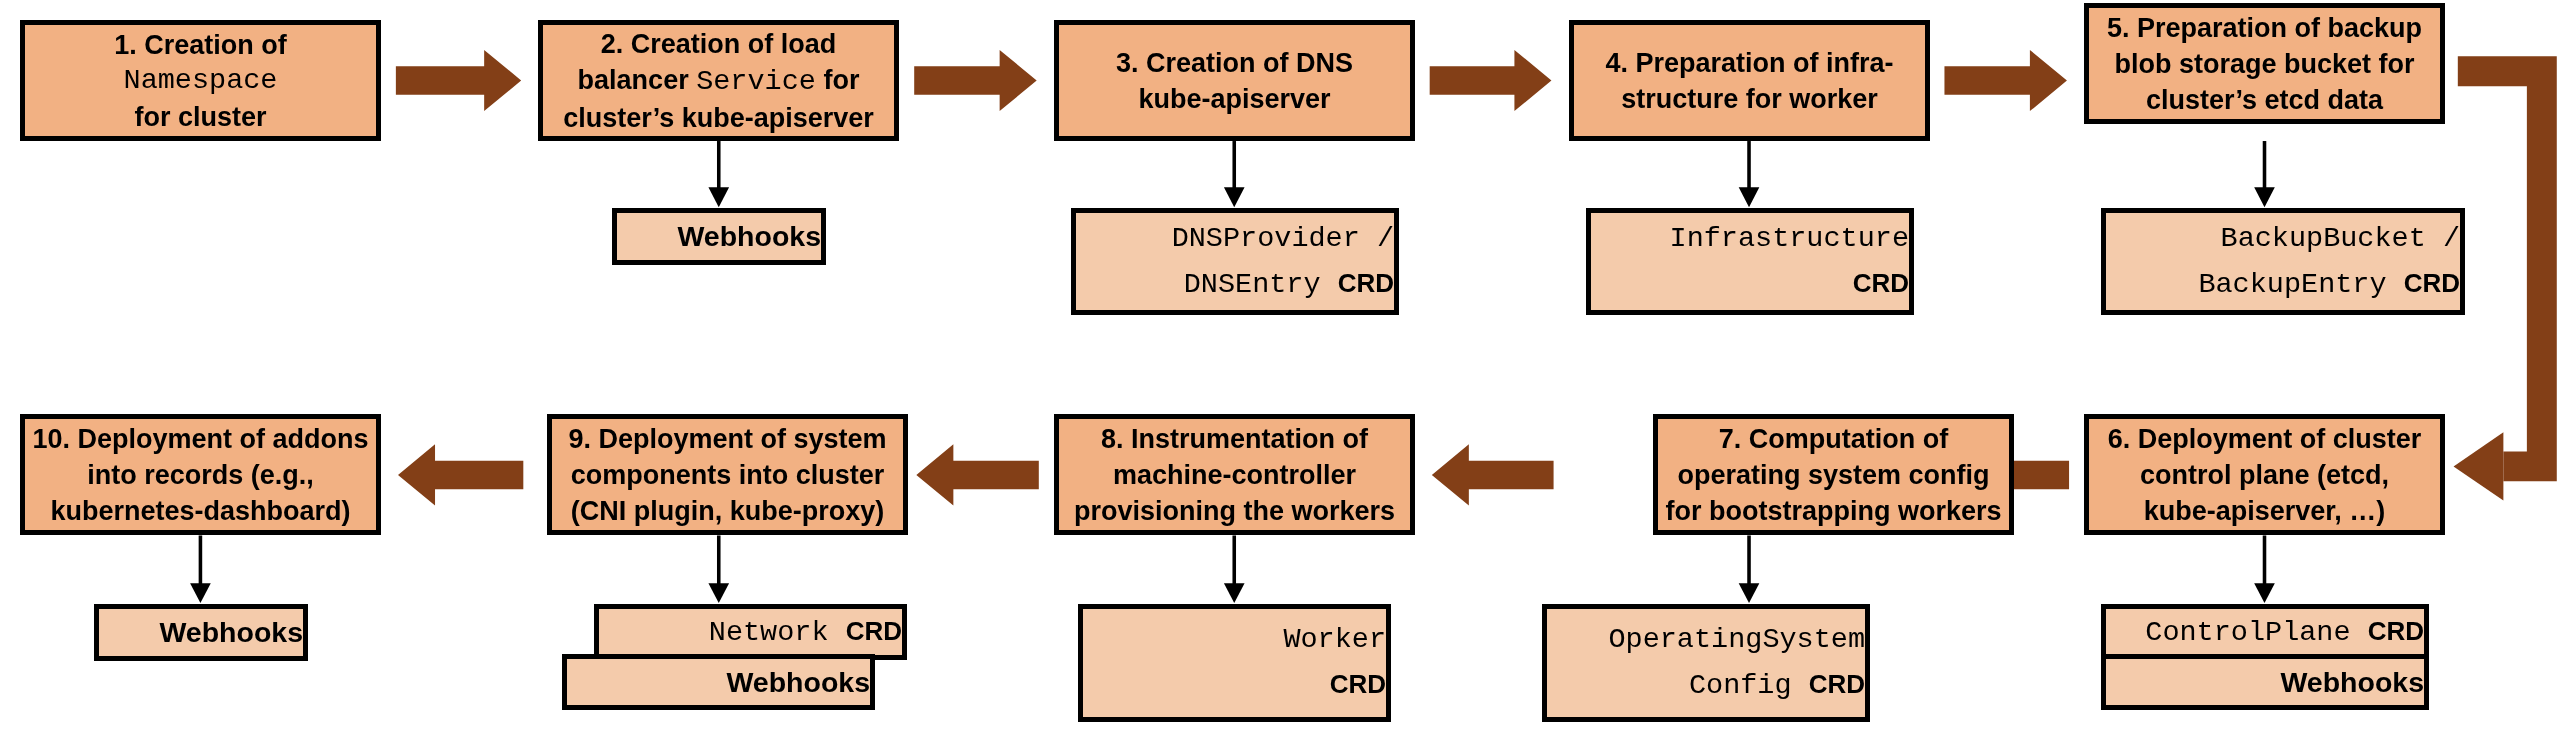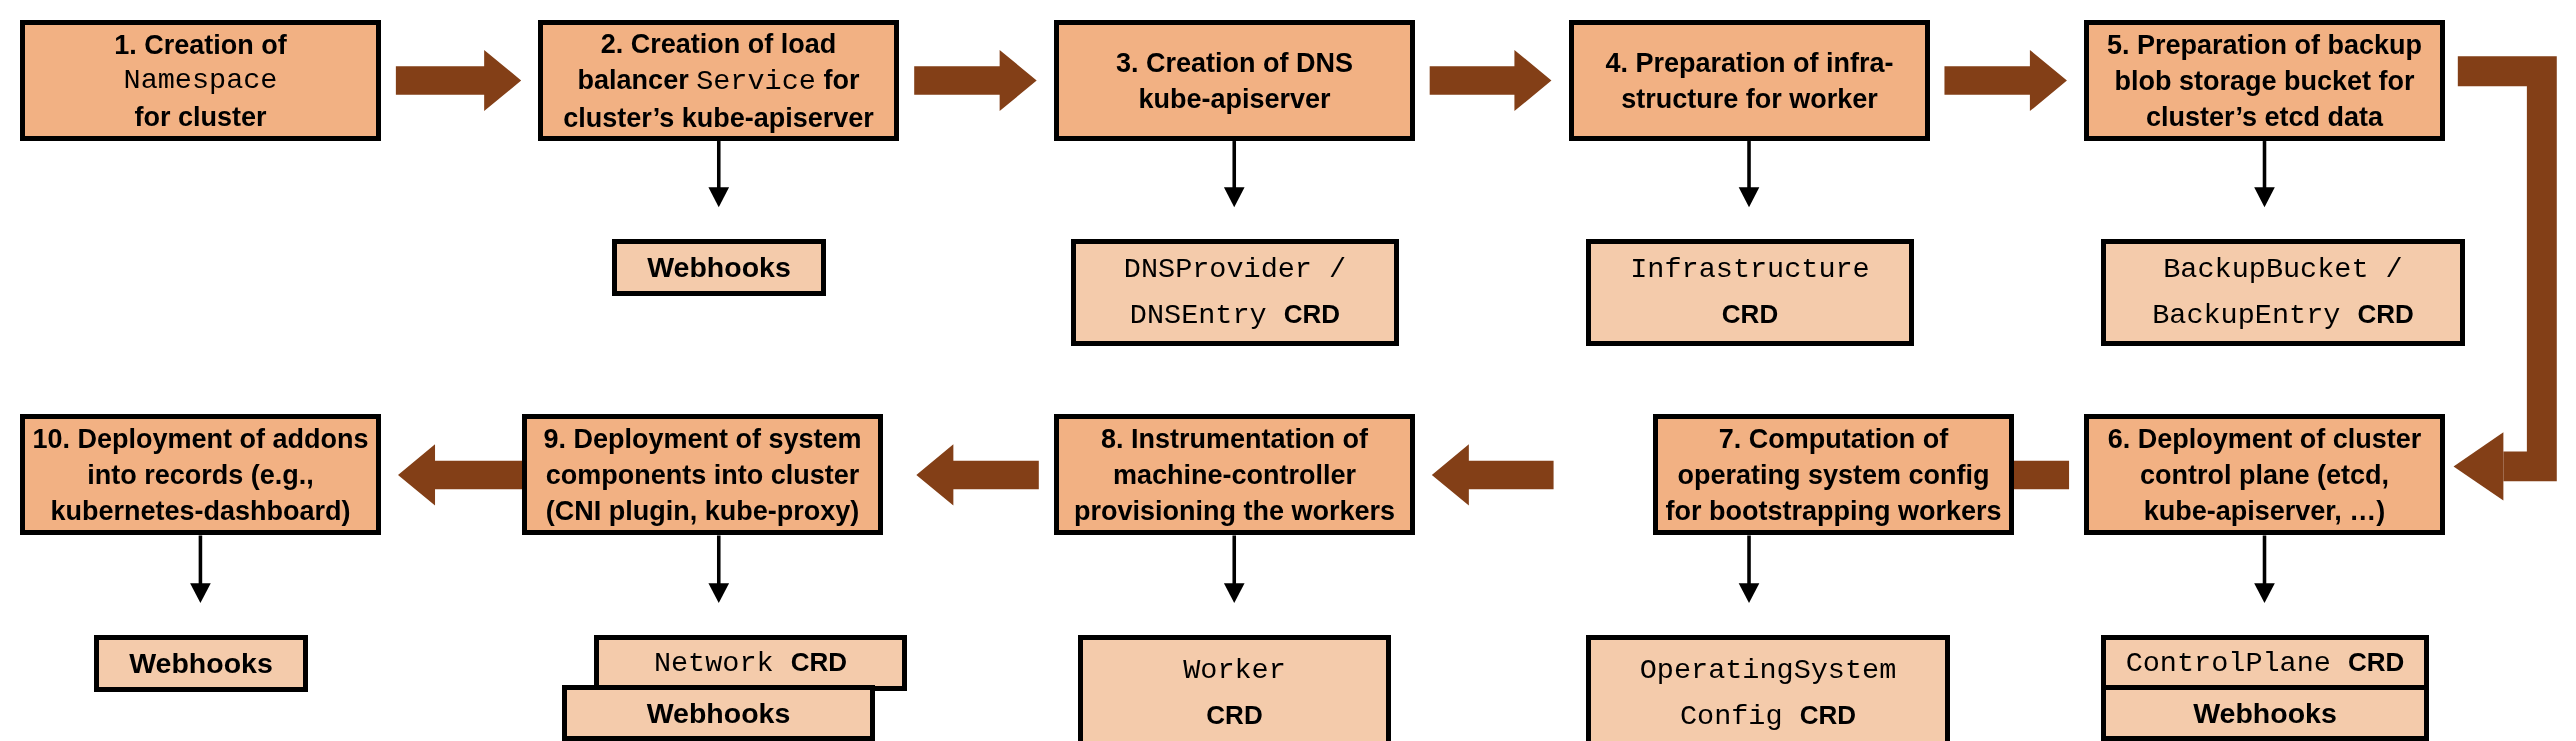--- a/index.html
+++ b/index.html
@@ -6,22 +6,22 @@
   .canvas{position:relative;width:2576px;height:742px;background:#ffffff;overflow:hidden;
           font-family:"Liberation Sans",sans-serif;}
   svg.layer{position:absolute;left:0;top:0;z-index:0;}
   .mainbox{position:absolute;width:361px;height:121px;box-sizing:border-box;
            background:#F2B183;border:5.7px solid #000;z-index:1;
            display:flex;flex-direction:column;justify-content:center;align-items:center;
            text-align:left;font-weight:bold;font-size:27px;color:#000;}
   .mainbox .line{line-height:36px;white-space:nowrap;}
   .mono{font-family:"Liberation Mono","DejaVu Sans Mono",monospace;font-weight:400;font-size:28.5px;}
   .subbox{position:absolute;box-sizing:border-box;background:#F4CBAB;border:5px solid #000;z-index:1;
-          display:flex;flex-direction:column;justify-content:center;align-items:center;
-          text-align:center;color:#000;margin-top:31px;}
+          display:flex;flex-direction:column;justify-content:center;align-items:flex-end;
+          text-align:center;color:#000;}
   .subbox .mline{font-family:"Liberation Mono","DejaVu Sans Mono",monospace;font-weight:400;
                  font-size:28.5px;line-height:44px;white-space:nowrap;}
   .crdtag{font-family:"Liberation Sans",sans-serif;font-weight:bold;font-size:26px;}
   .whlabel{font-weight:bold;font-size:28.5px;line-height:31px;}
 </style>
 </head>
 <body>
 
 <div class="canvas">
 
@@ -94,21 +94,21 @@
   <div class="mainbox" style="left:1054px;top:20px">
     <div class="line">3. Creation of DNS</div>
     <div class="line">kube-apiserver</div>
   </div>
 
   <div class="mainbox" style="left:1569px;top:20px">
     <div class="line">4. Preparation of infra-</div>
     <div class="line">structure for worker</div>
   </div>
 
-  <div class="mainbox" style="left:2084px;top:20px">
+  <div class="mainbox" style="left:2084px;top:3px">
     <div class="line">5. Preparation of backup</div>
     <div class="line">blob storage bucket for</div>
     <div class="line">cluster’s etcd data</div>
   </div>
 
   <div class="subbox" style="left:612px;top:208px;width:214px;height:57px">
     <div class="whlabel">Webhooks</div>
   </div>
 
   <div class="subbox" style="left:1071px;top:208px;width:328px;height:107px">
@@ -137,21 +137,21 @@
     <div class="line">operating system config</div>
     <div class="line">for bootstrapping workers</div>
   </div>
 
   <div class="mainbox" style="left:1054px;top:414px">
     <div class="line">8. Instrumentation of</div>
     <div class="line">machine-controller</div>
     <div class="line">provisioning the workers</div>
   </div>
 
-  <div class="mainbox" style="left:522px;top:414px">
+  <div class="mainbox" style="left:547px;top:414px">
     <div class="line">9. Deployment of system</div>
     <div class="line">components into cluster</div>
     <div class="line">(CNI plugin, kube-proxy)</div>
   </div>
 
   <div class="mainbox" style="left:20px;top:414px">
     <div class="line">10. Deployment of addons</div>
     <div class="line">into records (e.g.,</div>
     <div class="line">kubernetes-dashboard)</div>
   </div>
@@ -165,21 +165,21 @@
   </div>
   <div class="subbox" style="left:562px;top:654px;width:313px;height:56px">
     <div class="whlabel">Webhooks</div>
   </div>
 
   <div class="subbox" style="left:1078px;top:604px;width:313px;height:118px">
     <div class="mline">Worker</div>
     <div class="mline"><span class="crdtag">CRD</span></div>
   </div>
 
-  <div class="subbox" style="left:1586px;top:604px;width:364px;height:118px">
+  <div class="subbox" style="left:1542px;top:604px;width:328px;height:118px">
     <div class="mline">OperatingSystem</div>
     <div class="mline"><span>Config</span> <span class="crdtag">CRD</span></div>
   </div>
 
   <div class="subbox" style="left:2101px;top:604px;width:328px;height:56px">
     <div class="mline" style="line-height:31px"><span>ControlPlane</span> <span class="crdtag">CRD</span></div>
   </div>
   <div class="subbox" style="left:2101px;top:654px;width:328px;height:56px">
     <div class="whlabel">Webhooks</div>
   </div>

